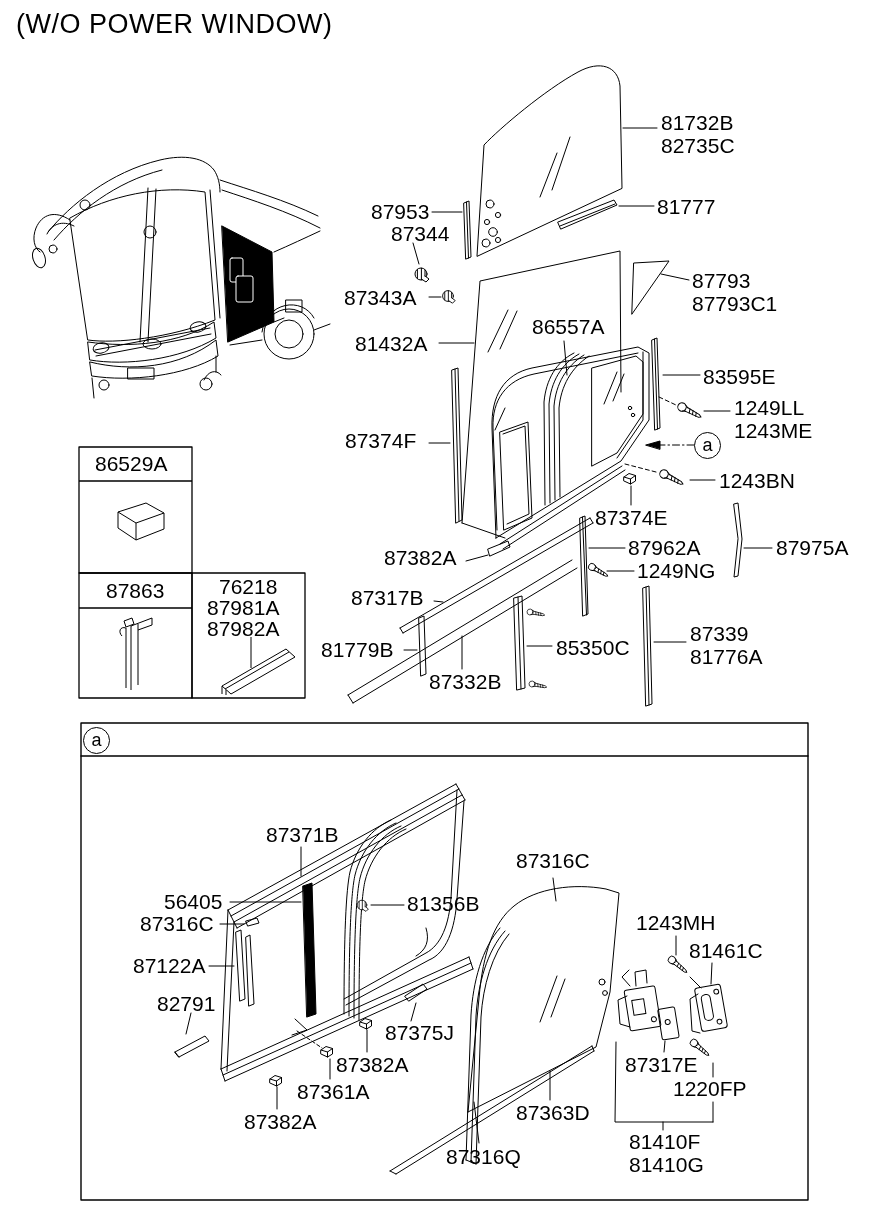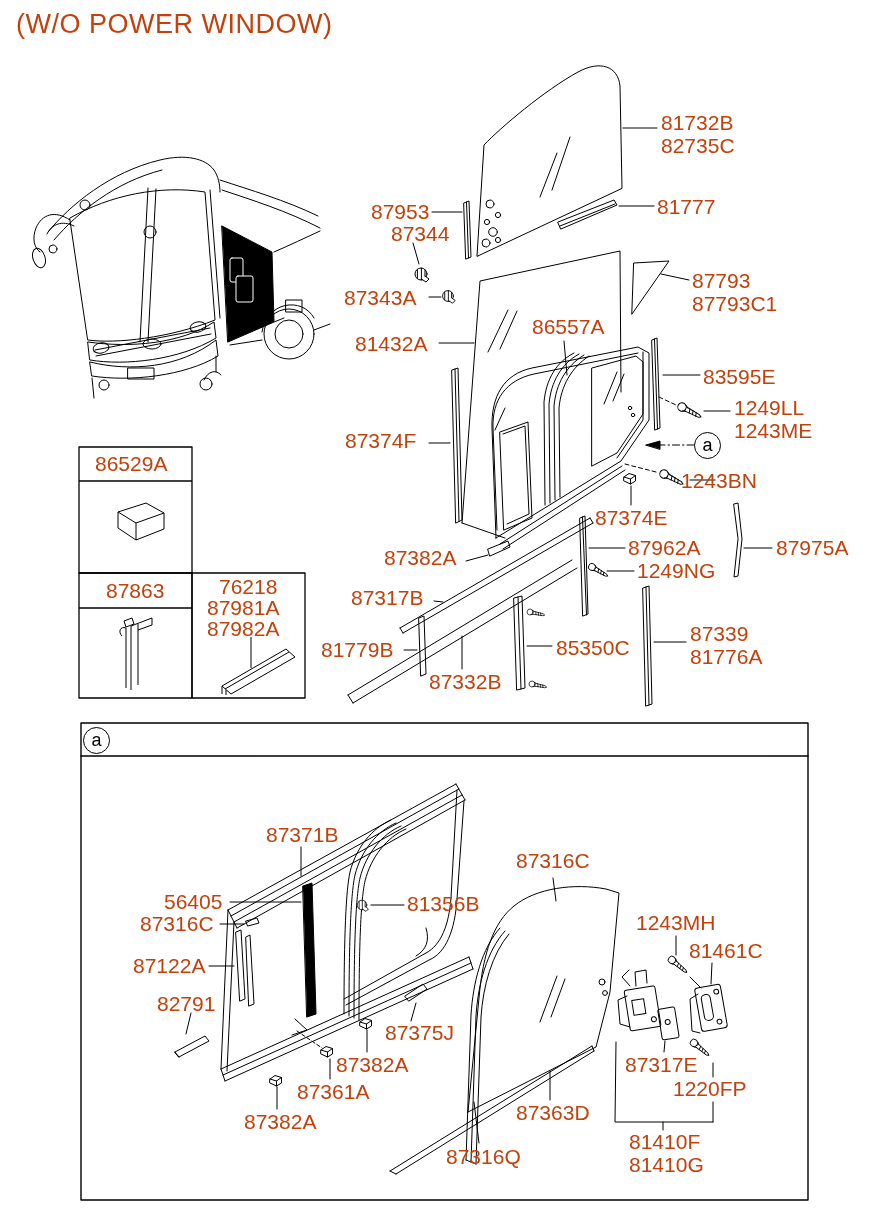--- a/index.html
+++ b/index.html
@@ -1,19 +1,19 @@
 <!DOCTYPE html>
 <html><head>
 <meta charset="utf-8">
 <style>
   html,body{margin:0;padding:0;background:#fff;}
   .stage{position:relative;width:886px;height:1211px;background:#fff;overflow:hidden;
          font-family:"Liberation Sans",sans-serif;color:#000;}
   .art{position:absolute;left:0;top:0;}
-  .lbl{position:absolute;font-size:21px;line-height:1.05;white-space:nowrap;color:#c2410c;}
+  .lbl{position:absolute;font-size:21px;line-height:1.05;white-space:nowrap;color:#000000;}
   .title{font-size:27px;letter-spacing:0.5px;}
   .amark{position:absolute;width:25px;height:25px;border:1.7px solid #000;border-radius:50%;
          display:flex;align-items:center;justify-content:center;font-size:18px;background:#fff;}
 </style>
 </head>
 <body>
 
 <div class="stage">
 
 <svg class="art" width="886" height="1211" viewBox="0 0 886 1211">
@@ -282,21 +282,21 @@
 <div class="lbl" style="left:371px;top:201px">87953</div>
 <div class="lbl" style="left:391px;top:223px">87344</div>
 <div class="lbl" style="left:344px;top:287px">87343A</div>
 <div class="lbl" style="left:692px;top:270px">87793</div>
 <div class="lbl" style="left:692px;top:293px">87793C1</div>
 <div class="lbl" style="left:355px;top:333px">81432A</div>
 <div class="lbl" style="left:532px;top:316px">86557A</div>
 <div class="lbl" style="left:703px;top:366px">83595E</div>
 <div class="lbl" style="left:734px;top:397px">1249LL</div>
 <div class="lbl" style="left:734px;top:420px">1243ME</div>
-<div class="lbl" style="left:681px;top:470px">1243BN</div>
+<div class="lbl" style="left:719px;top:470px">1243BN</div>
 <div class="lbl" style="left:595px;top:507px">87374E</div>
 <div class="lbl" style="left:345px;top:430px">87374F</div>
 <div class="lbl" style="left:384px;top:547px">87382A</div>
 <div class="lbl" style="left:628px;top:537px">87962A</div>
 <div class="lbl" style="left:637px;top:560px">1249NG</div>
 <div class="lbl" style="left:776px;top:537px">87975A</div>
 <div class="lbl" style="left:351px;top:587px">87317B</div>
 <div class="lbl" style="left:321px;top:639px">81779B</div>
 <div class="lbl" style="left:429px;top:671px">87332B</div>
 <div class="lbl" style="left:556px;top:637px">85350C</div>

